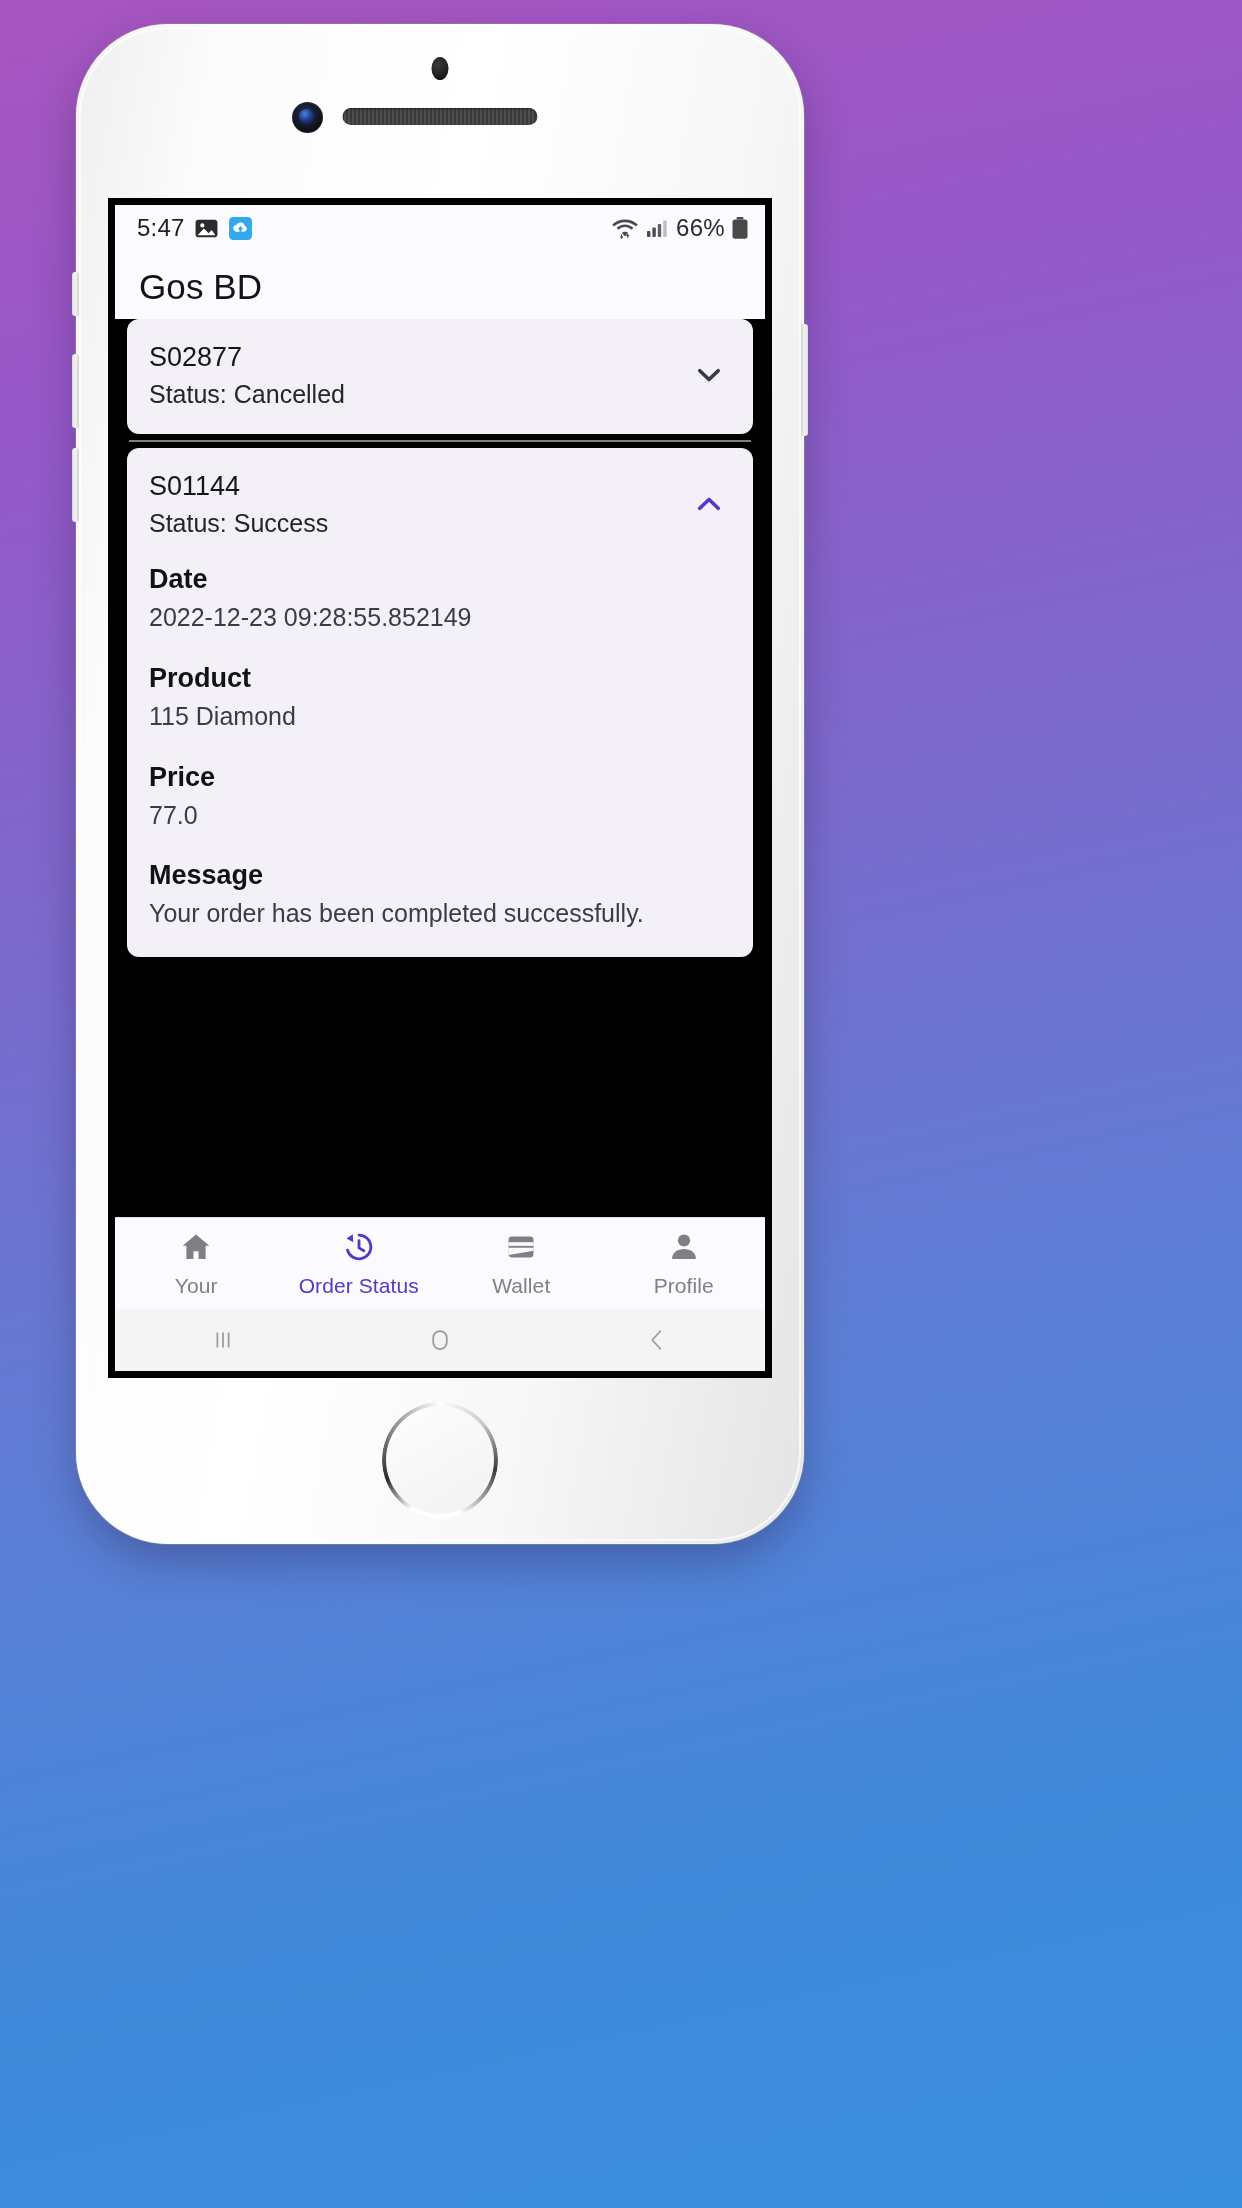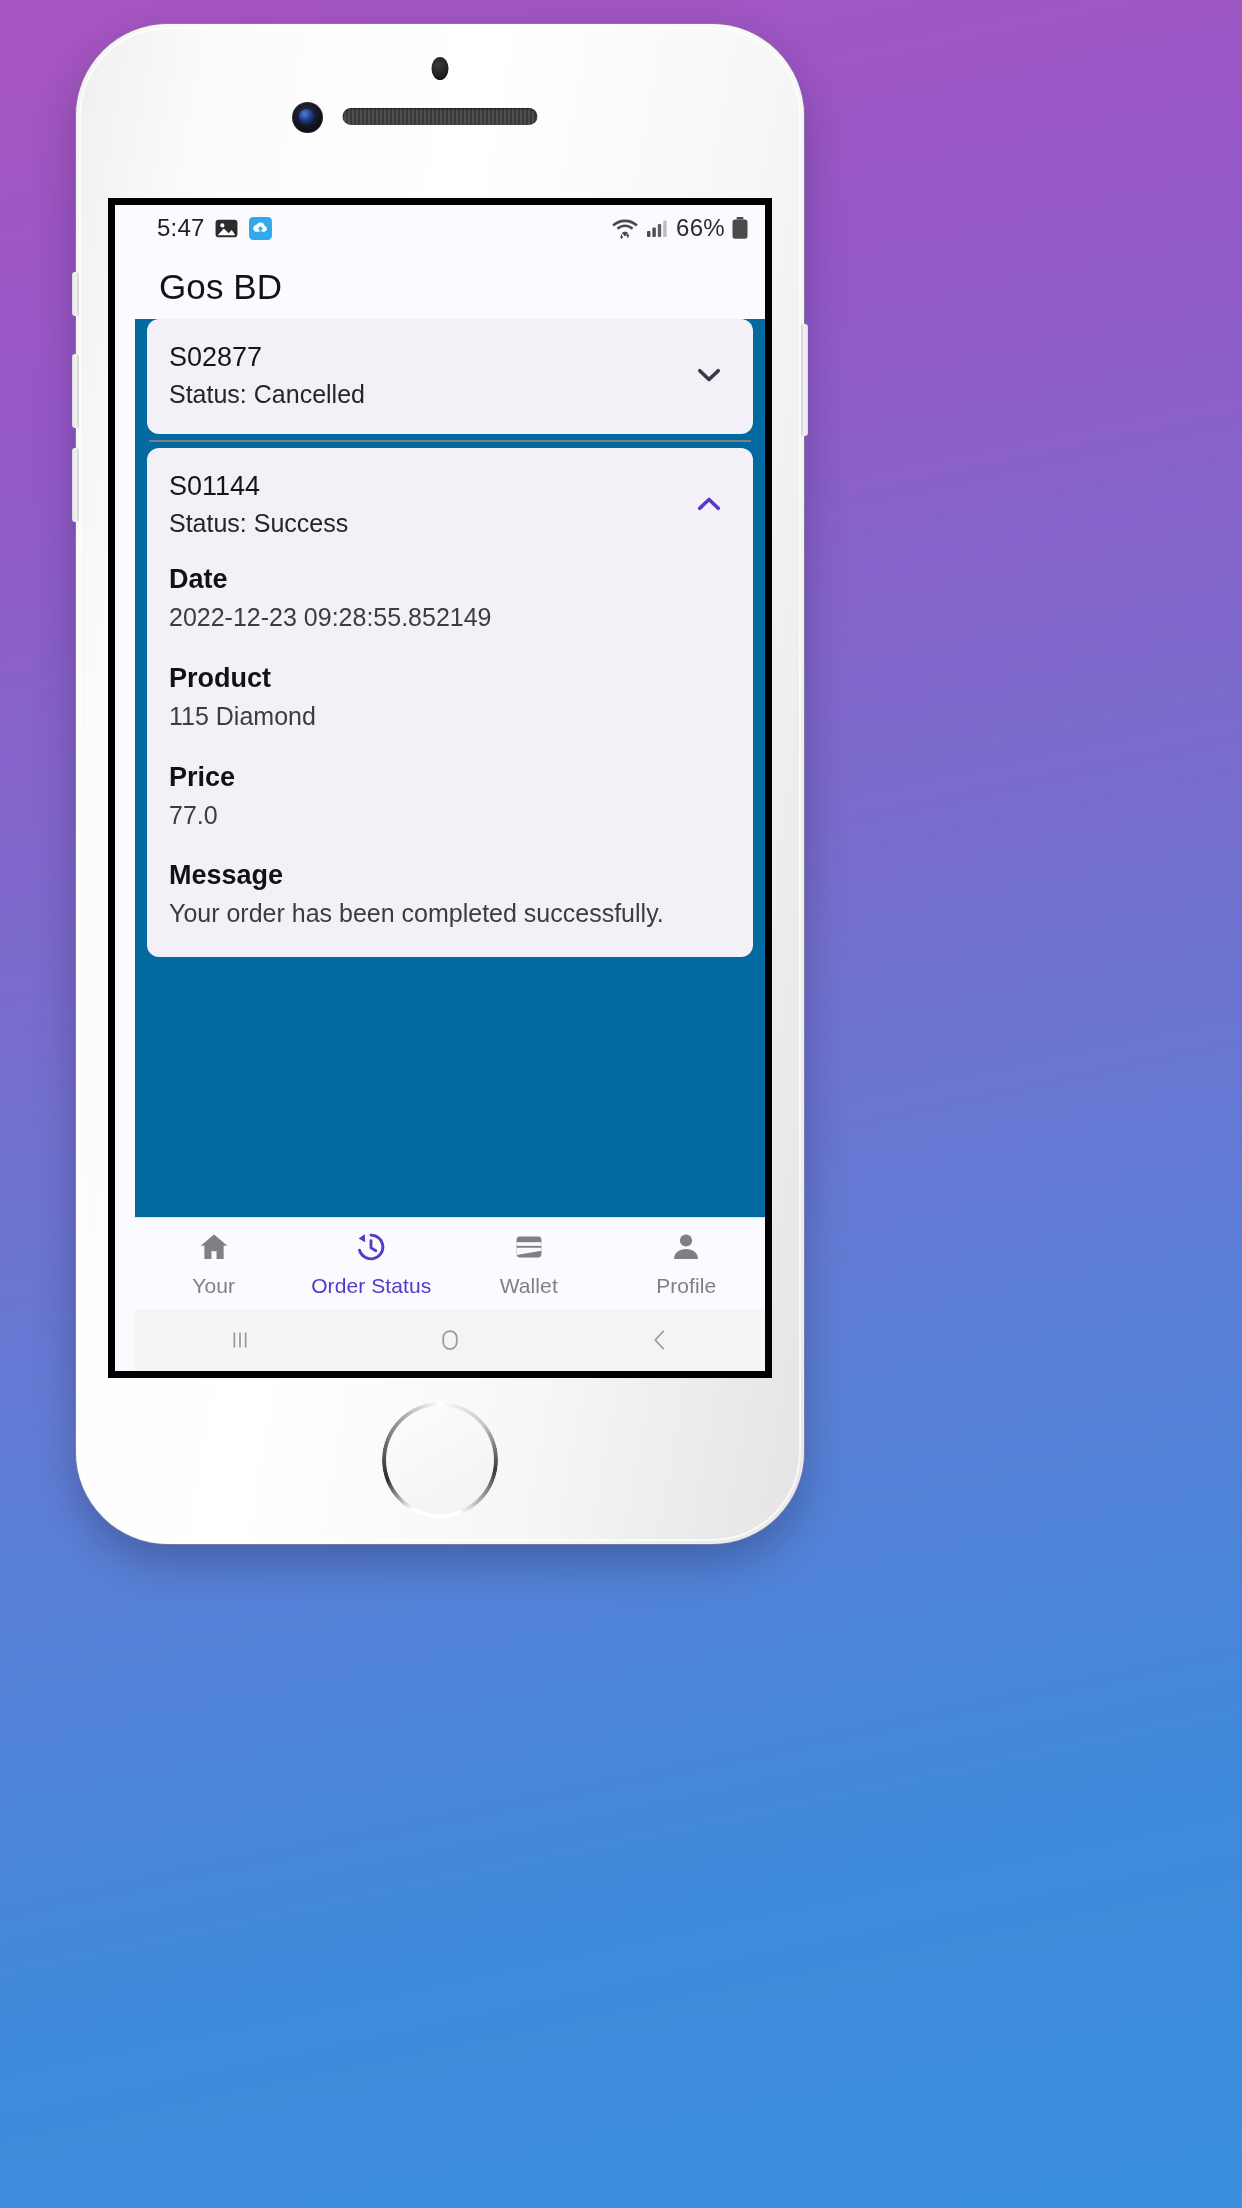--- a/index.html
+++ b/index.html
@@ -90,21 +90,21 @@
   }
 
   
   #screen{
     position:absolute;
     left:32px; top:174px;
     width:664px; height:1180px;
     background:#fbfaff;
     border:7px solid #000;
     overflow:hidden;
-    display:flex; flex-direction:column;padding-left:20px;
+    display:flex; flex-direction:column;
   }
 
   
   #status-bar{
     height:46px; flex:none;
     background:#fbfaff;
     display:flex; align-items:center;
     padding:0 16px 0 22px;
     gap:9px;
   }
@@ -116,21 +116,21 @@
   #battery-pct{ font-size:24px; color:#2c2c2c; letter-spacing:.3px; }
 
   
   #app-bar{
     flex:none; padding:16px 24px 12px 24px; background:#fbfaff;
   }
   #app-title{ font-size:35px; color:#131313; letter-spacing:.1px; }
 
   
   #order-list{
-    flex:1 1 auto; overflow:hidden; background:#0369a1;
+    flex:1 1 auto; overflow:hidden; background:#000000;
     padding:0 12px;
   }
   .order-card{
     background:#f4f0f7;
     border-radius:12px;
     margin-bottom:0;
   }
   .card-gap{ height:6px; }
   .divider{
     height:2px; background:#7d7d86; margin:0 2px;

